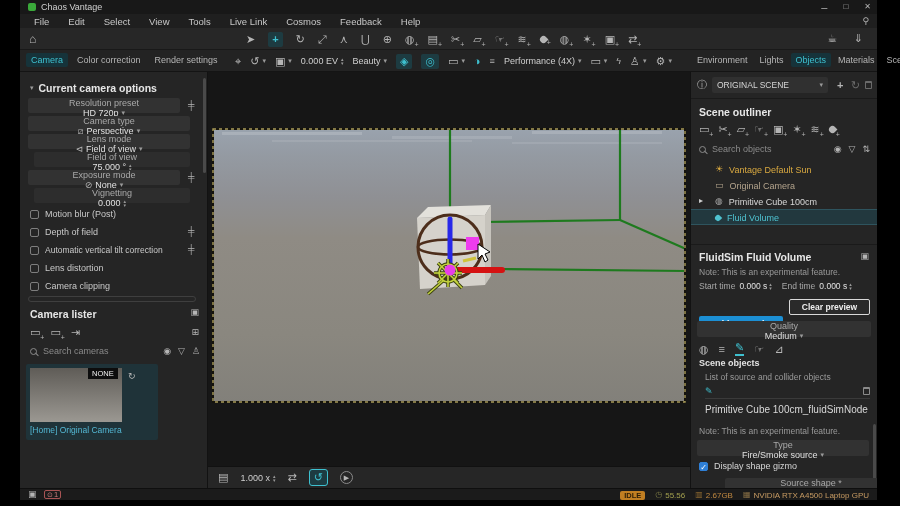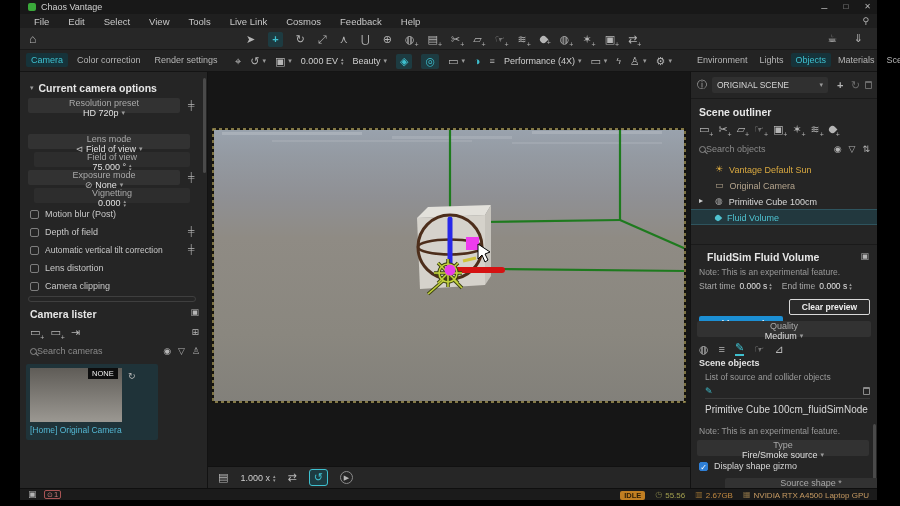--- a/index.html
+++ b/index.html
@@ -36,21 +36,21 @@
   .prow{position:absolute;height:15px;background:#323232;border-radius:2px;display:flex;align-items:center;justify-content:space-between;padding:0 5px;font-size:9px;flex-direction:column;}
   .prow .lbl{color:#a9a9a9;}
   .prow .val{color:#e0e0e0;display:inline-flex;align-items:center;gap:3px;}
   .cbrow{position:absolute;display:flex;align-items:center;gap:6px;font-size:9px;color:#c9c9c9;}
   .cb{width:9px;height:9px;border:1px solid #7e7e7e;border-radius:2px;}
   .cb.checked{background:#2e7fd6;border-color:#2e7fd6;color:#fff;font-size:8px;line-height:9px;text-align:center;}
   .mag{width:7px;height:7px;border:1px solid #8a8a8a;border-radius:50%;position:relative;display:inline-block;}
   .mag::after{content:"";position:absolute;width:4px;height:1px;background:#8a8a8a;transform:rotate(45deg);right:-3px;bottom:-1px;}
   .trash{width:7px;height:8px;border:1px solid currentColor;border-top:2px solid currentColor;display:inline-block;border-radius:1px;}
   .drop{width:7px;height:7px;background:currentColor;border-radius:50% 50% 50% 0;transform:rotate(-135deg);display:inline-block;}
-  .searchrow{position:absolute;display:flex;align-items:center;font-size:9px;color:#8a8a8a;}
+  .searchrow{position:absolute;display:flex;align-items:center;gap:6px;font-size:9px;color:#8a8a8a;}
   .searchrow .ricons{position:absolute;right:0;display:flex;gap:7px;align-items:center;}
   
   #viewport{left:188px;top:72px;width:482px;height:394px;background:#161616;}
   #vptoolbar{left:188px;top:466px;width:482px;height:22px;background:#262626;border-top:1px solid #111;display:flex;align-items:center;gap:12px;padding-left:10px;font-size:9px;color:#cfcfcf;}
   #statusbar{left:0;top:488px;width:857px;height:12px;background:#1b1b1b;border-top:1px solid #0f0f0f;font-size:8px;color:#9a9a9a;}
   .badge-warn{border:1px solid #a85454;color:#c97b7b;border-radius:2px;padding:0 2px;display:inline-flex;align-items:center;gap:1px;height:9px;font-size:7.5px;}
   .badge-idle{background:#c07e22;color:#2b1c06;font-weight:bold;border-radius:2px;padding:0 4px;height:9px;display:inline-flex;align-items:center;font-size:7.5px;margin-left:10px;}
   #status-right{position:absolute;right:8px;top:1px;display:flex;gap:10px;align-items:center;height:10px;}
   
   .btn-blue{background:#1c8fd4;color:#fff;font-weight:bold;font-size:8.5px;border-radius:2px;display:flex;align-items:center;justify-content:center;}
@@ -216,20 +216,28 @@
         <span>Current camera options</span>
     </div>
     <div class="prow" style="left:8px;top:26px;width:152px;">
       <span class="lbl">Resolution preset</span>
       <span class="val">
           <span>HD 720p</span>
           <span class="chev">▾</span>
         </span>
     </div>
     <span class="ic sm" style="position:absolute;left:168px;top:29px;">╪</span>
+    <div class="prow" style="left:8px;top:44px;width:162px;">
+      <span class="lbl">Camera type</span>
+      <span class="val">
+          <span class="ic sm">⧄</span>
+          <span>Perspective</span>
+          <span class="chev">▾</span>
+        </span>
+    </div>
     <div class="prow" style="left:8px;top:62px;width:162px;">
       <span class="lbl">Lens mode</span>
       <span class="val">
           <span class="ic sm">⊲</span>
           <span>Field of view</span>
           <span class="chev">▾</span>
         </span>
     </div>
     <div class="prow" style="left:14px;top:80px;width:156px;background:#2d2d2d;">
       <span class="lbl">Field of view</span>
@@ -473,21 +481,21 @@
       <span class="ic sm">◍</span>
         <span>Primitive Cube 100cm</span>
     </div>
     <div class="abs" style="left:0;top:137px;width:187px;height:16px;background:#22383e;border-top:1px solid #2e545e;border-bottom:1px solid #2e545e;"></div>
     <div class="outitem" style="left:24px;top:138px;color:#4fc3d1;">
       <span class="drop" style="color:#4fc3d1;width:6px;height:6px;"></span>
         <span>Fluid Volume</span>
     </div>
 
     <div class="abs" style="left:0;top:172px;width:187px;border-top:1px solid #1a1a1a;"></div>
-    <div class="abs sechead" style="left:16px;top:179px;">FluidSim Fluid Volume</div>
+    <div class="abs sechead" style="left:8px;top:179px;">FluidSim Fluid Volume</div>
     <span class="ic sm" style="position:absolute;right:8px;top:180px;">▣</span>
     <div class="abs note" style="left:8px;top:195px;">Note: This is an experimental feature.</div>
     <div class="abs" style="left:8px;top:209px;width:171px;display:flex;align-items:center;font-size:8.5px;color:#a8a8a8;gap:4px;">
       <span>Start time</span>
       <span class="valbox">
           <span>0.000 s</span>
           <span class="stepper">
             <span>▴</span>
             <span>▾</span>
           </span>

